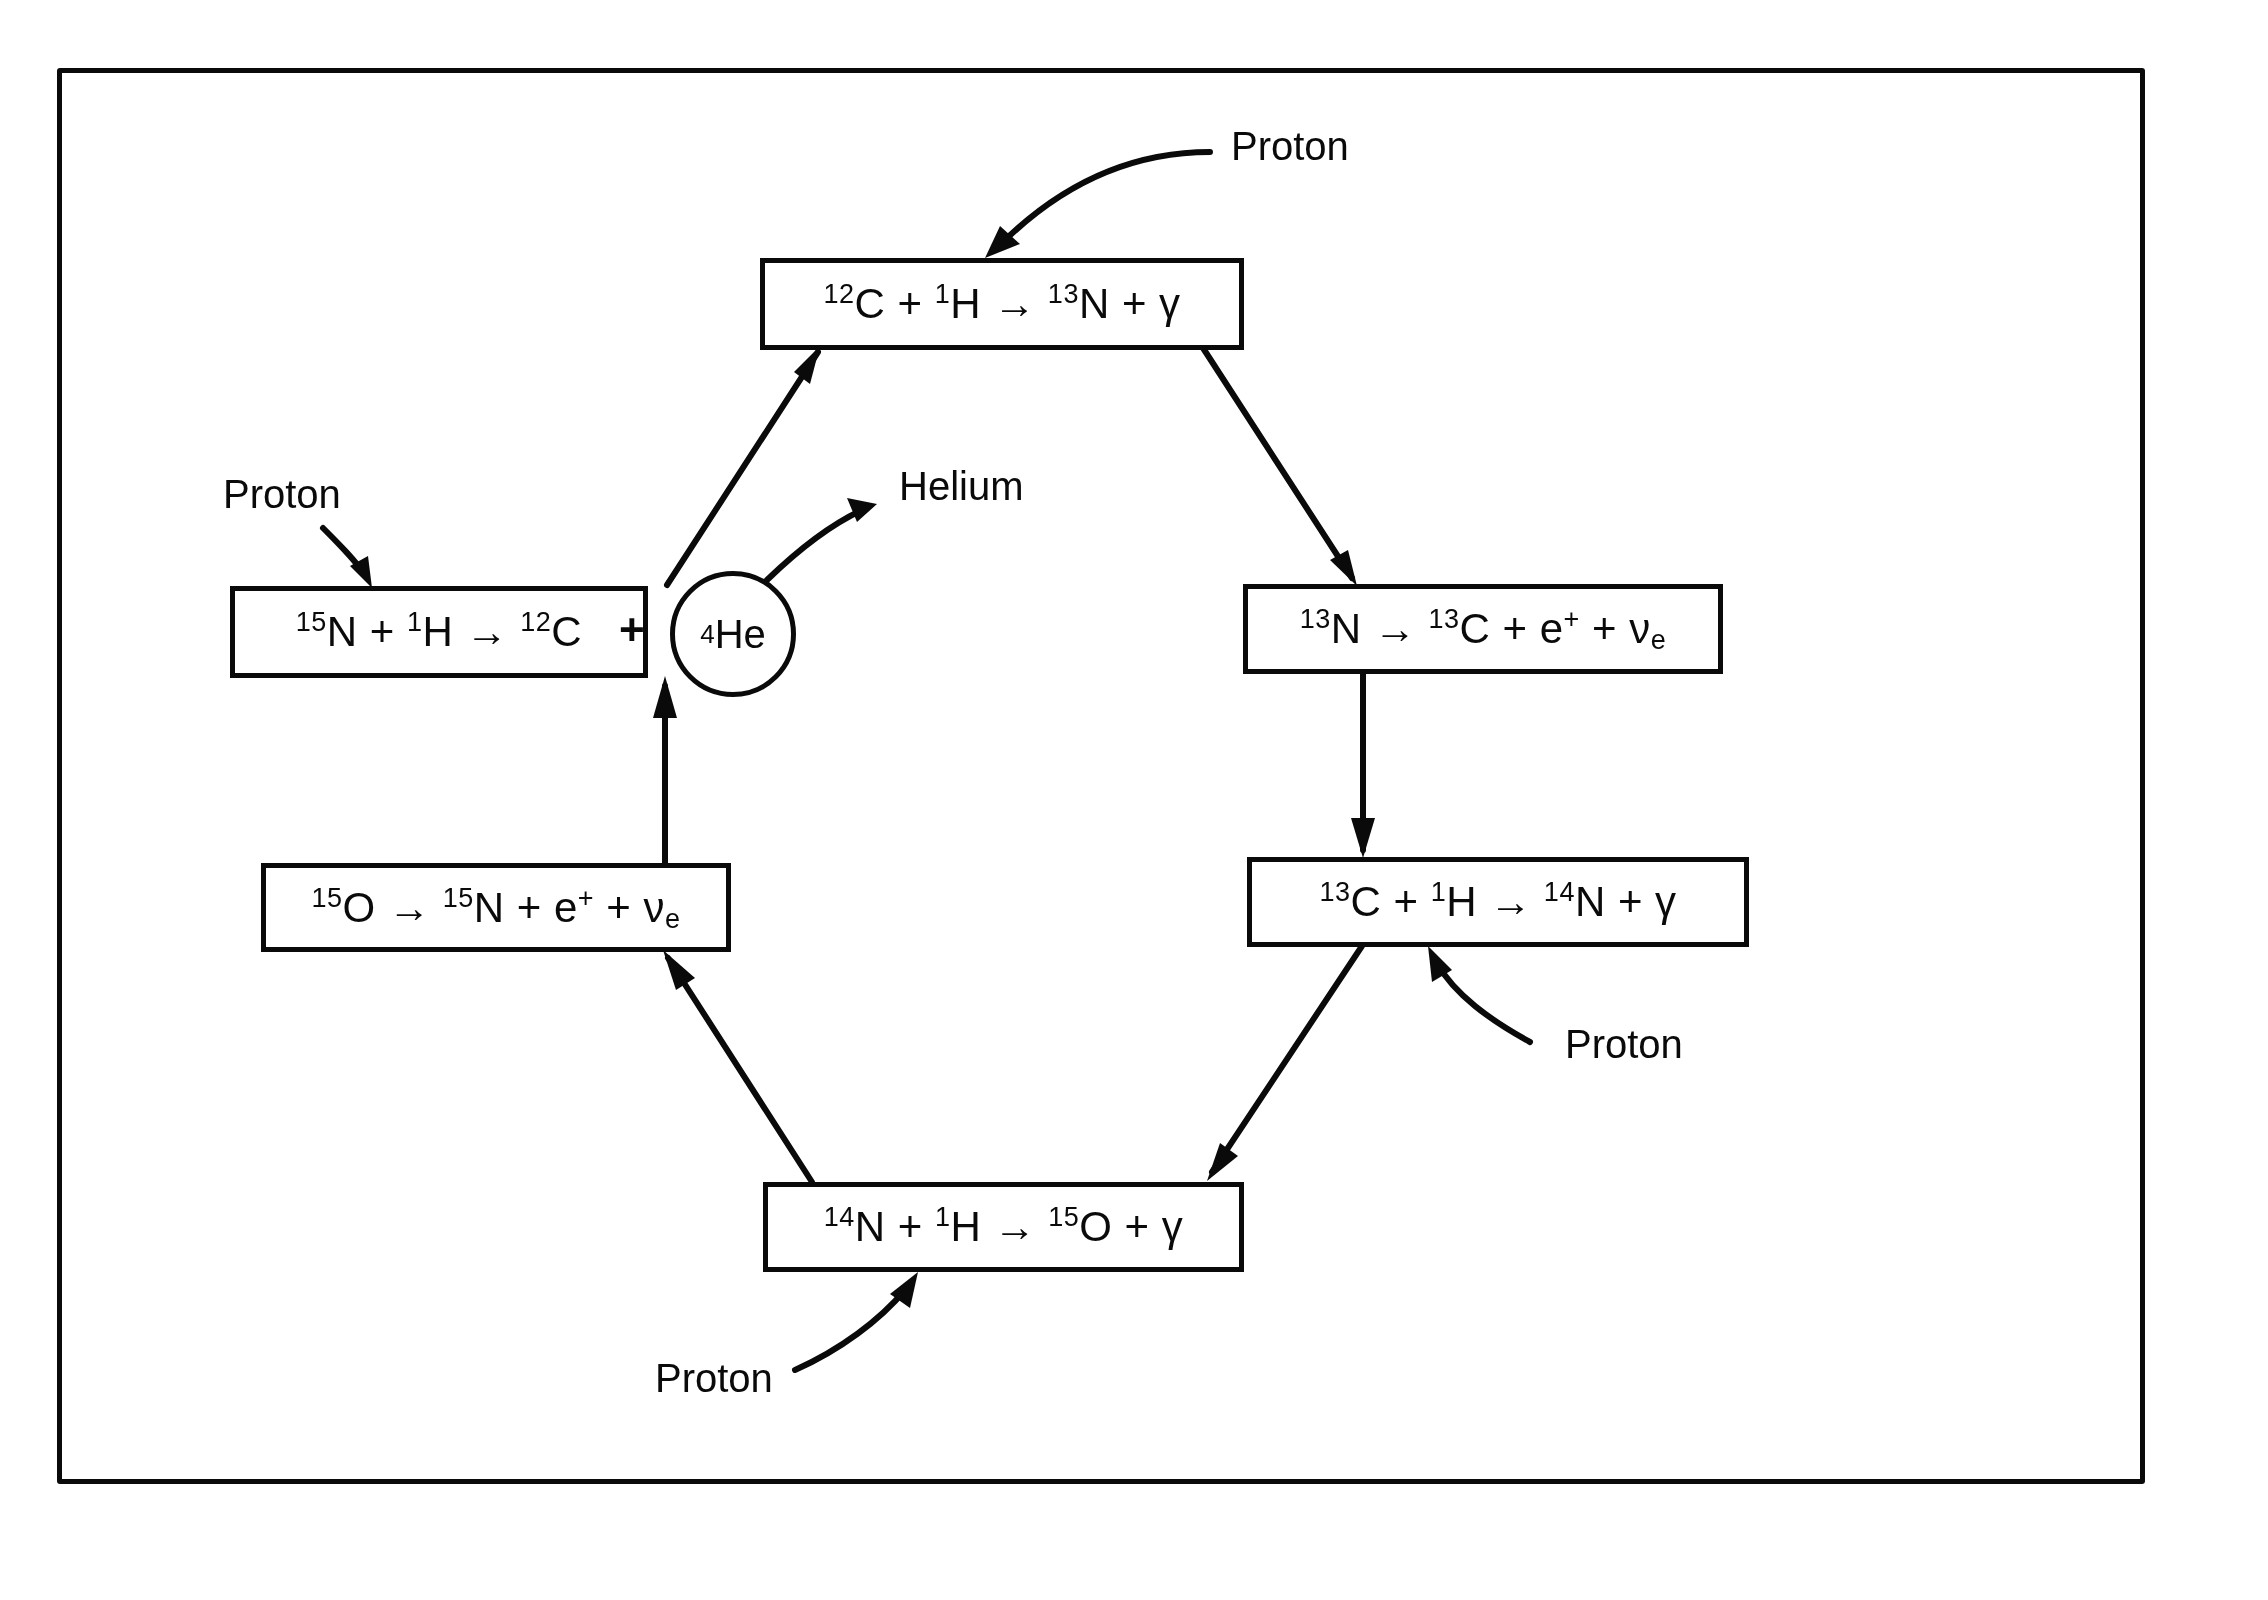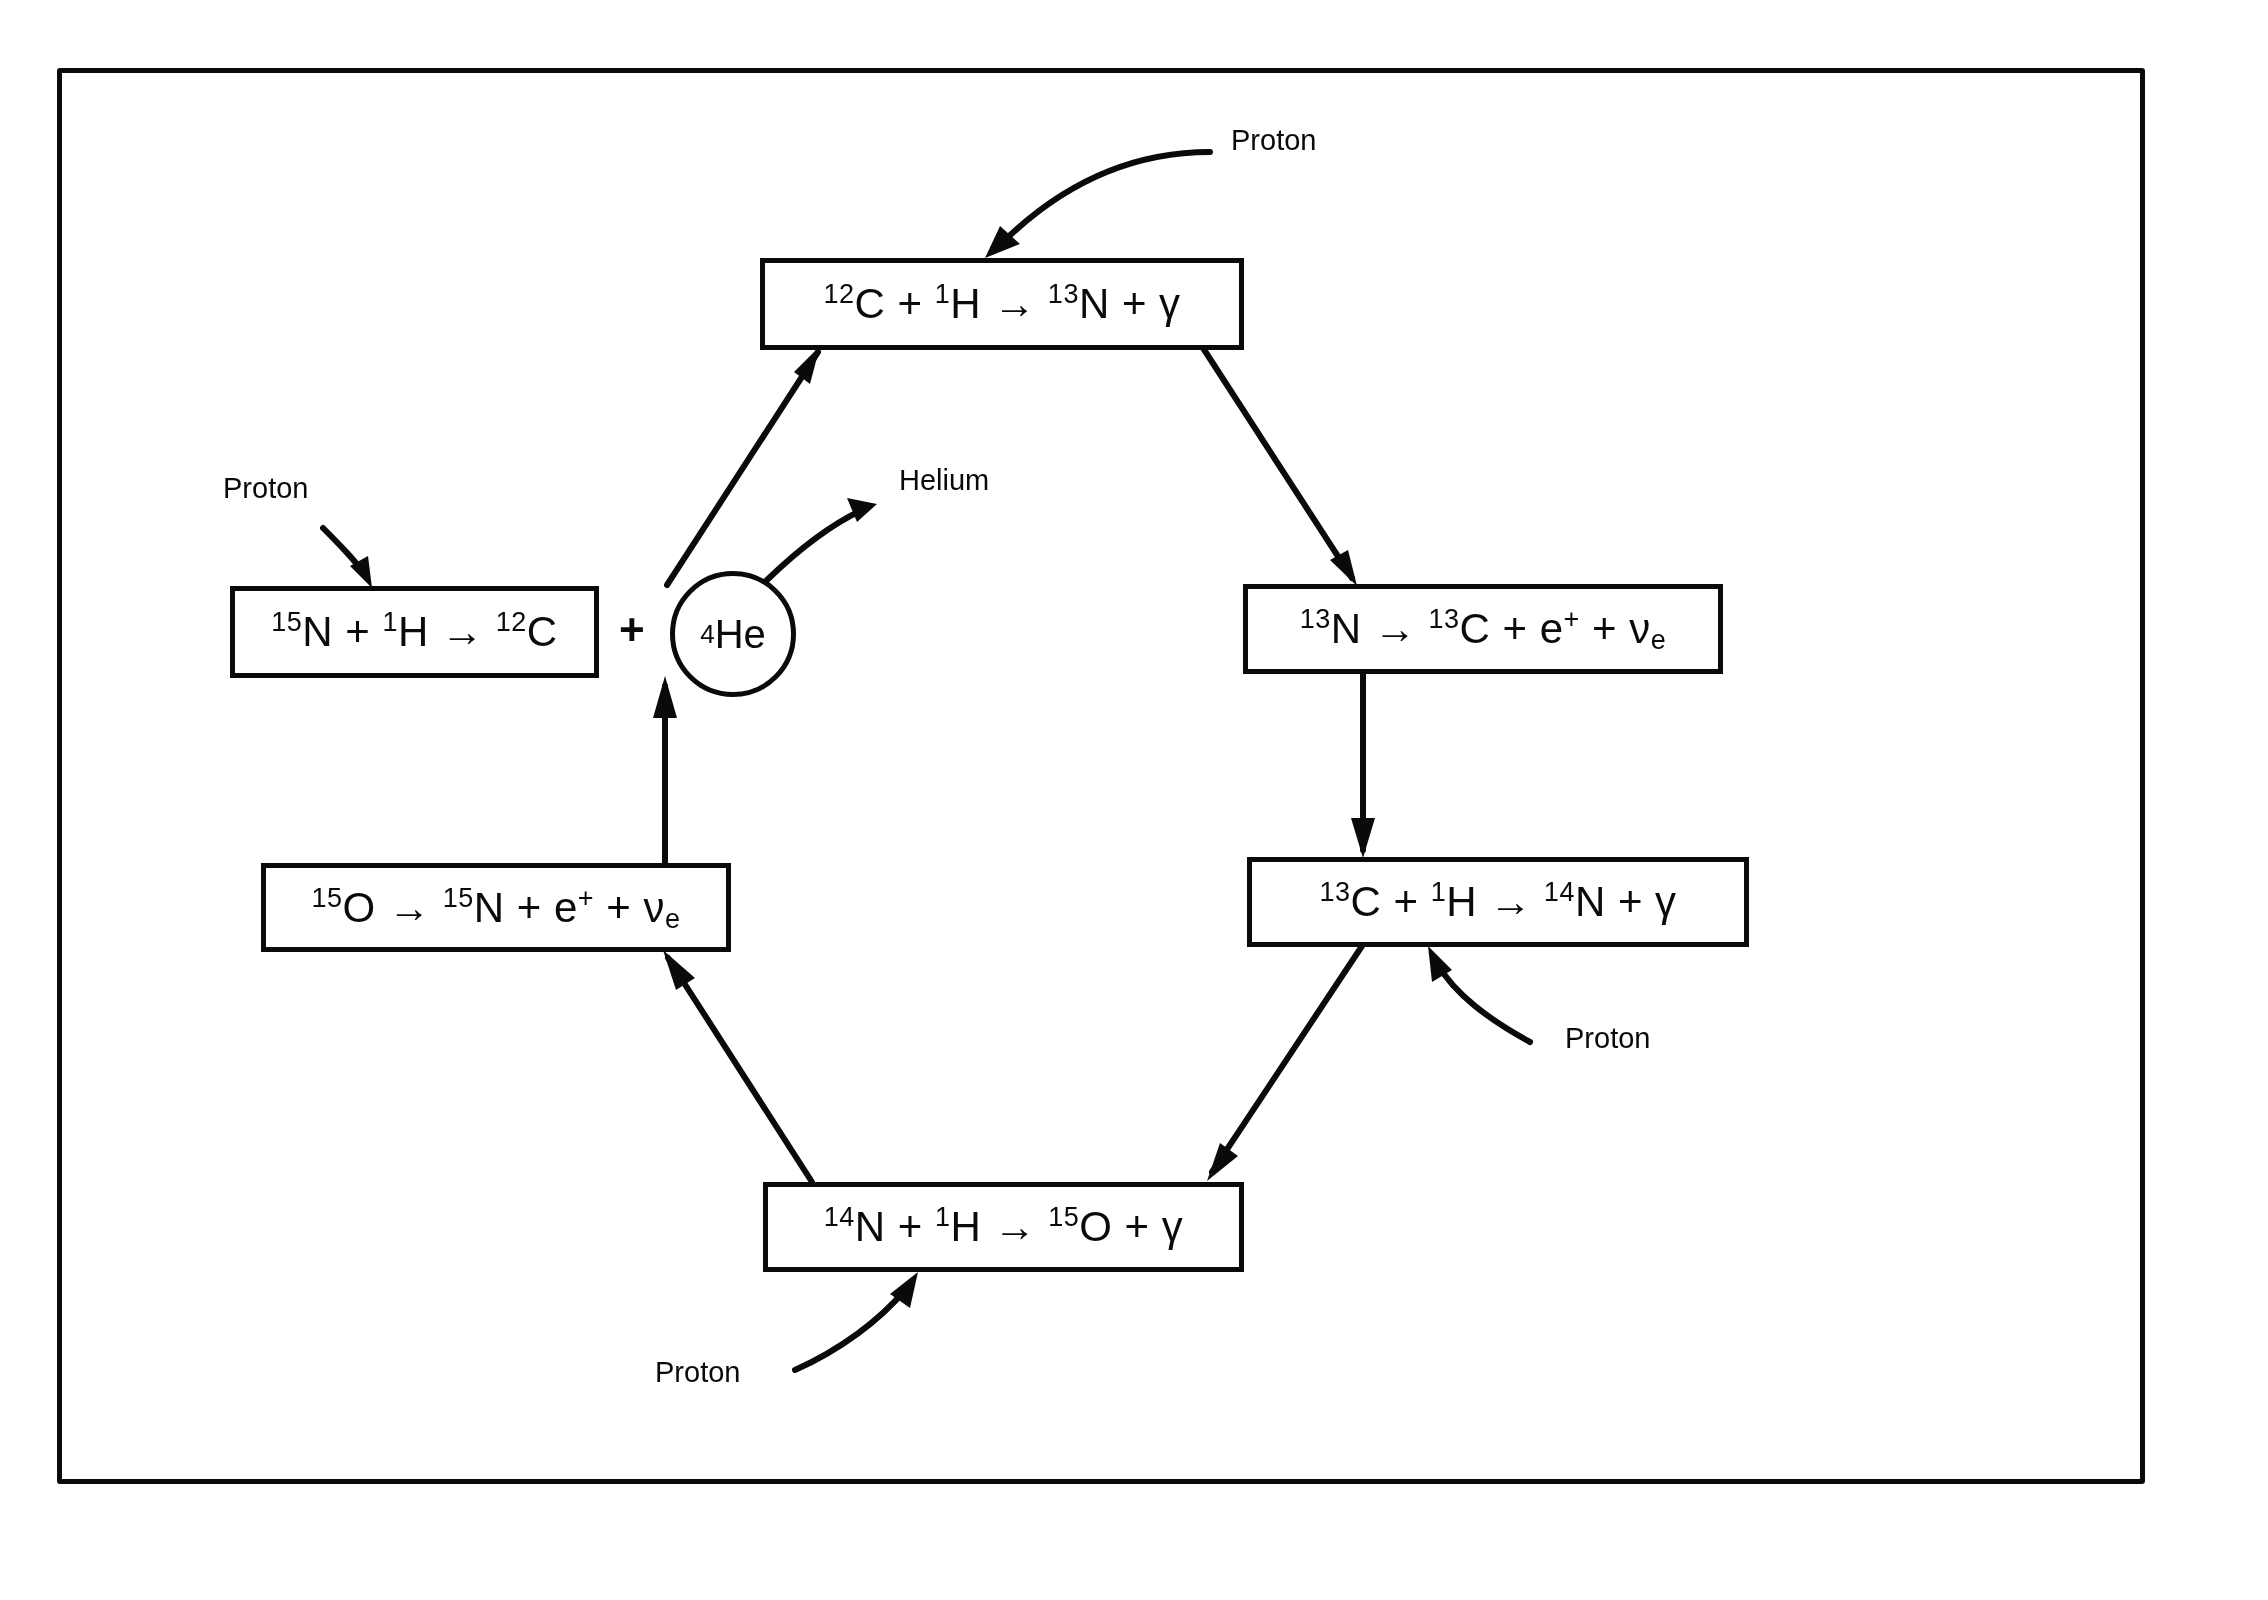--- a/index.html
+++ b/index.html
@@ -6,21 +6,21 @@
   body { width: 2268px; height: 1600px; position: relative; overflow: hidden;
          font-family: "Liberation Sans", "DejaVu Sans", sans-serif; color: #0a0a0a; }
   #frame { position: absolute; left: 57px; top: 68px; width: 2078px; height: 1406px;
            border: 5px solid #0a0a0a; border-radius: 3px; }
   svg#lines { position: absolute; left: 0; top: 0; width: 2268px; height: 1600px; }
   .box { position: absolute; border: 5px solid #0a0a0a; background: #fff; box-sizing: border-box;
          display: flex; align-items: center; justify-content: center;
          font-size: 42px; letter-spacing: 0.5px; white-space: nowrap; }
   .box sup { font-size: 27px; vertical-align: 15px; line-height: 0; }
   .box sub { font-size: 27px; vertical-align: -6px; line-height: 0; }
-  .label { position: absolute; font-size: 29px; white-space: nowrap; }
+  .label { position: absolute; font-size: 40px; white-space: nowrap; }
   .plus { position: absolute; font-size: 44px; font-weight: bold; }
   #he-circle { position: absolute; left: 670px; top: 571px; width: 126px; height: 126px;
                border: 5px solid #0a0a0a; border-radius: 50%; box-sizing: border-box;
                display: flex; align-items: center; justify-content: center; font-size: 40px; background:#fff; }
   #he-circle sup { font-size: 26px; vertical-align: 14px; line-height: 0; }
 </style>
 </head>
 <body>
 
 <div id="frame"></div>
@@ -76,21 +76,21 @@
   </div>
 <div class="box" id="r3" style="left:1247px; top:857px; width:502px; height:90px;">
     <span><sup>13</sup><span>C</span><span> + </span><sup>1</sup><span>H</span><span> → </span><sup>14</sup><span>N</span><span> + γ</span></span>
   </div>
 <div class="box" id="r4" style="left:763px; top:1182px; width:481px; height:90px;">
     <span><sup>14</sup><span>N</span><span> + </span><sup>1</sup><span>H</span><span> → </span><sup>15</sup><span>O</span><span> + γ</span></span>
   </div>
 <div class="box" id="r5" style="left:261px; top:863px; width:470px; height:89px;">
     <span><sup>15</sup><span>O</span><span> → </span><sup>15</sup><span>N</span><span> + e</span><sup>+</sup><span> + ν</span><sub>e</sub></span>
   </div>
-<div class="box" id="r6" style="left:230px; top:586px; width:369px; height:92px;">
+<div class="box" id="r6" style="left:230px; top:586px; width:418px; height:92px;">
     <span><sup>15</sup><span>N</span><span> + </span><sup>1</sup><span>H</span><span> → </span><sup>12</sup><span>C</span></span>
   </div>
 
 <div class="plus" style="left:619px; top:605px;">+</div>
 <div id="he-circle">
     <sup>4</sup>
     <span>He</span>
   </div>
 
 <div class="label" style="left:1231px; top:124px;">Proton</div>

